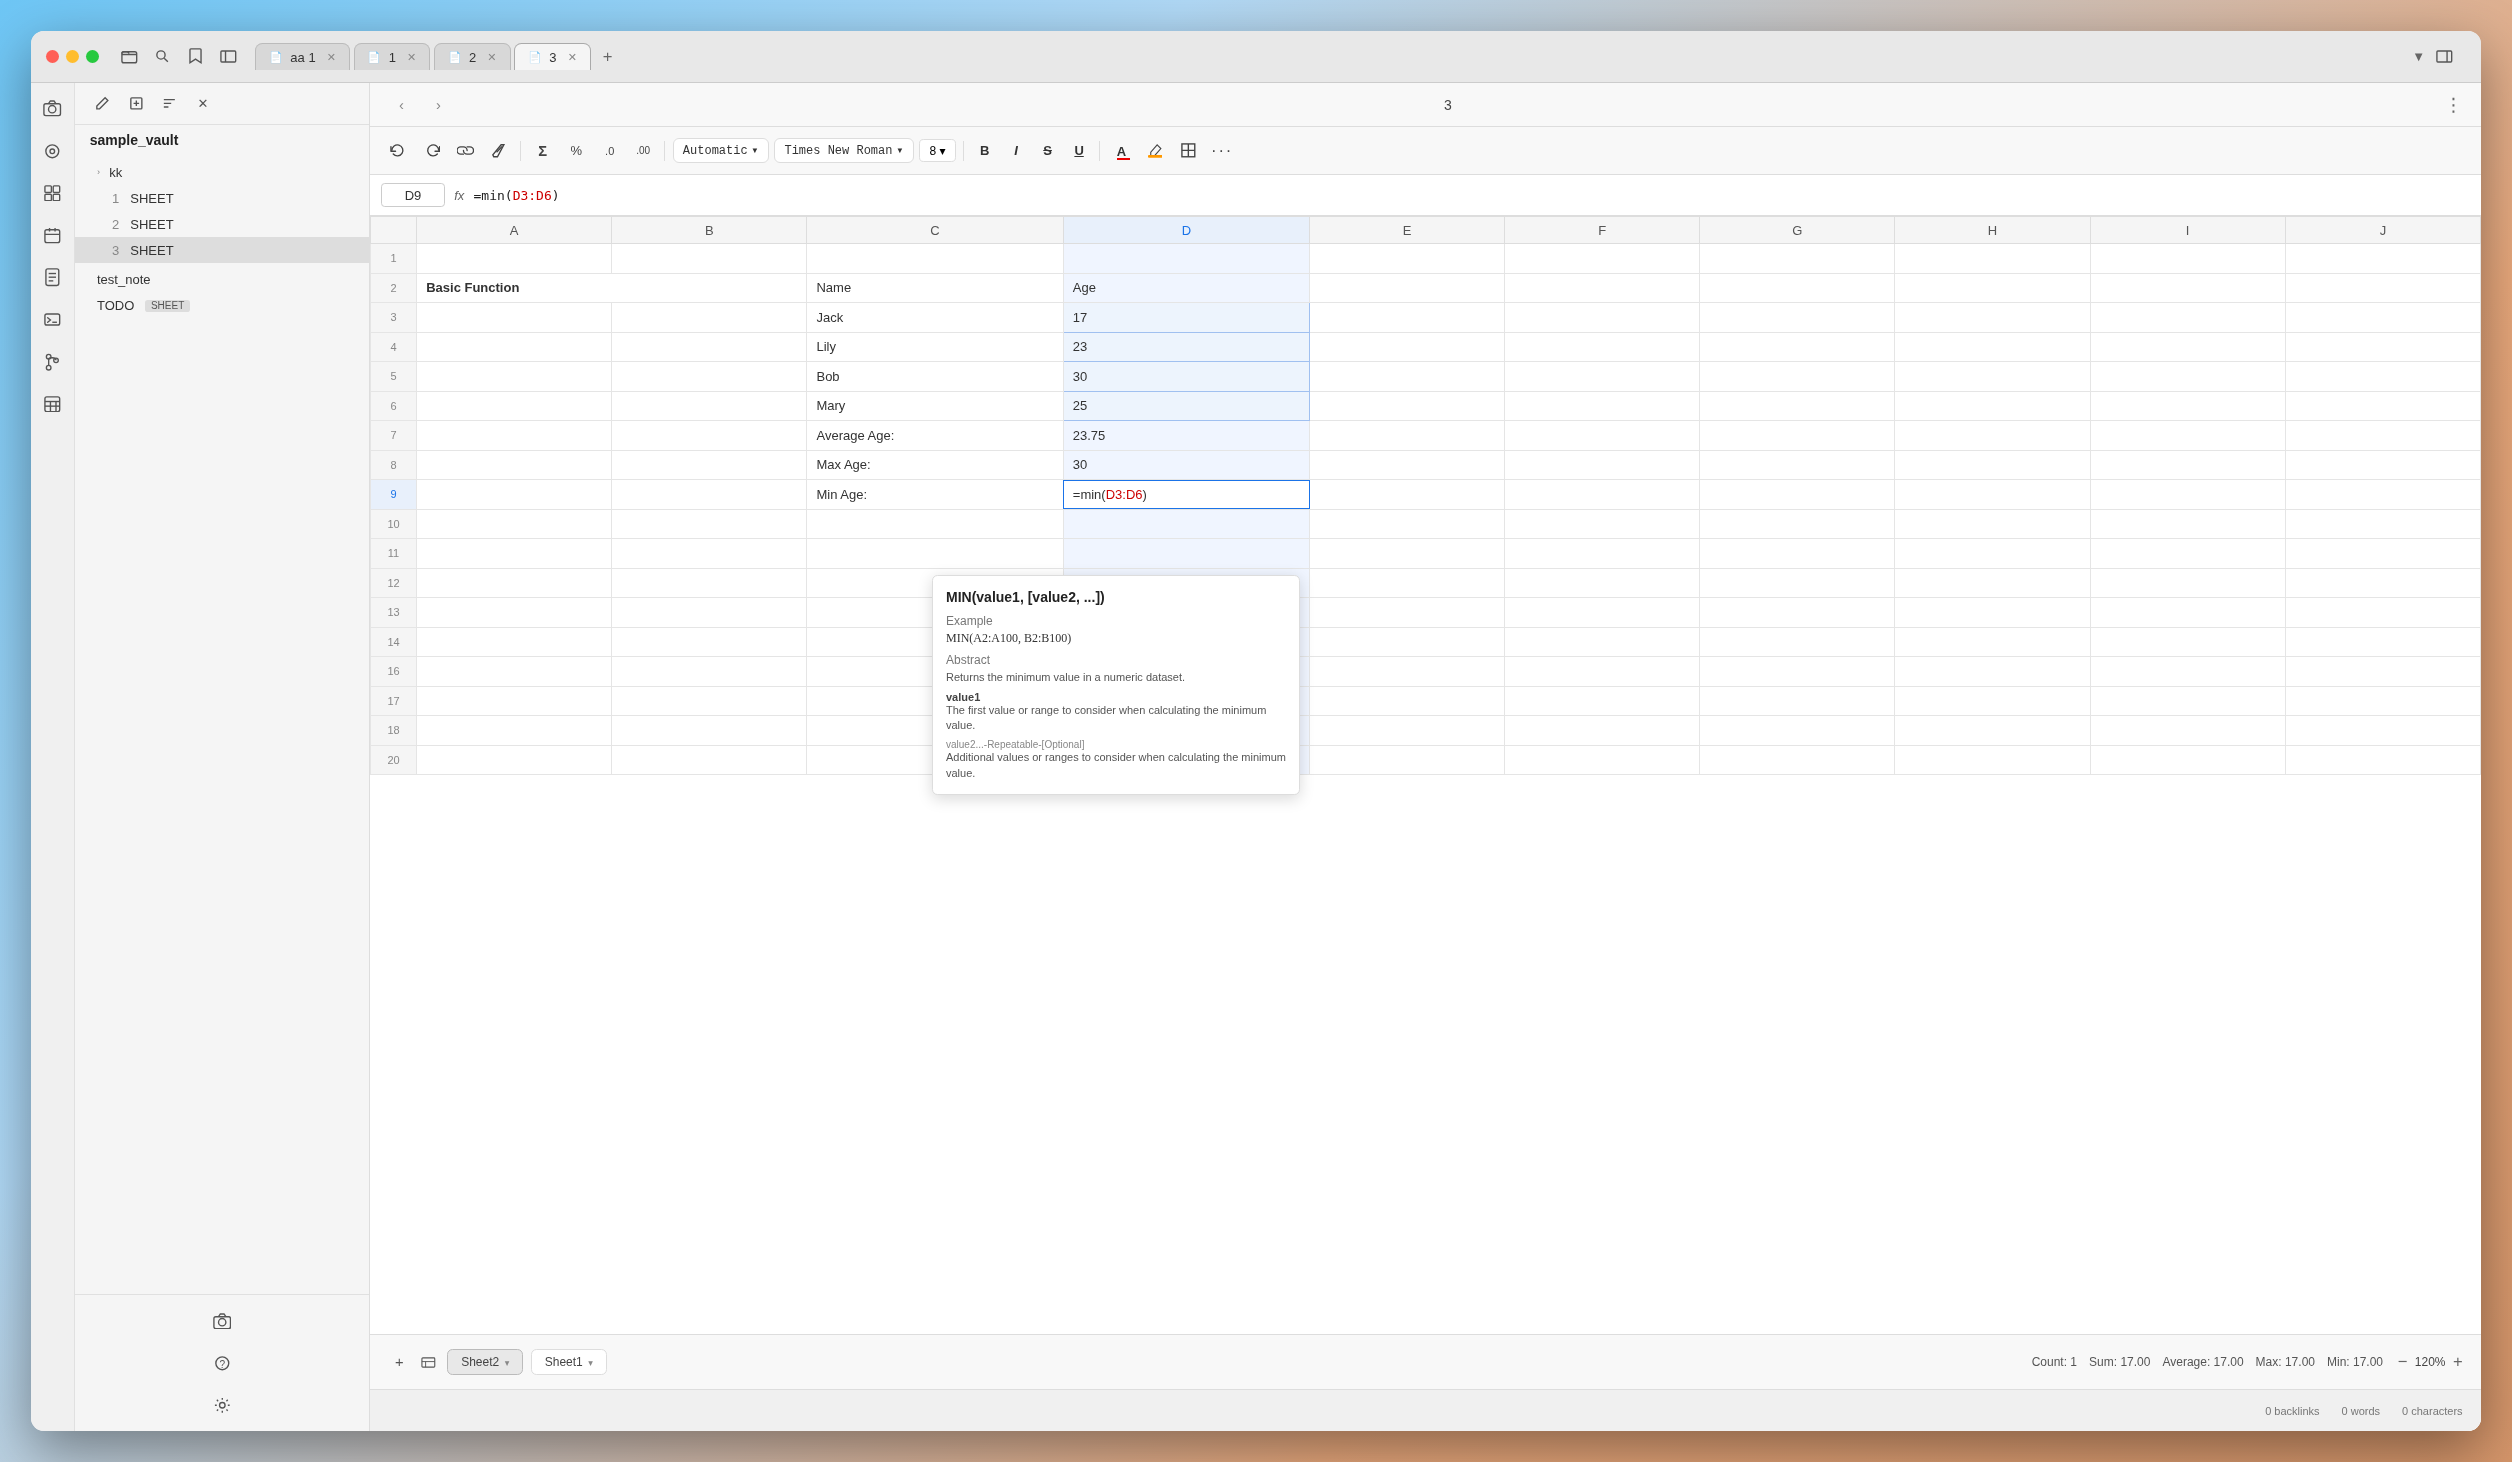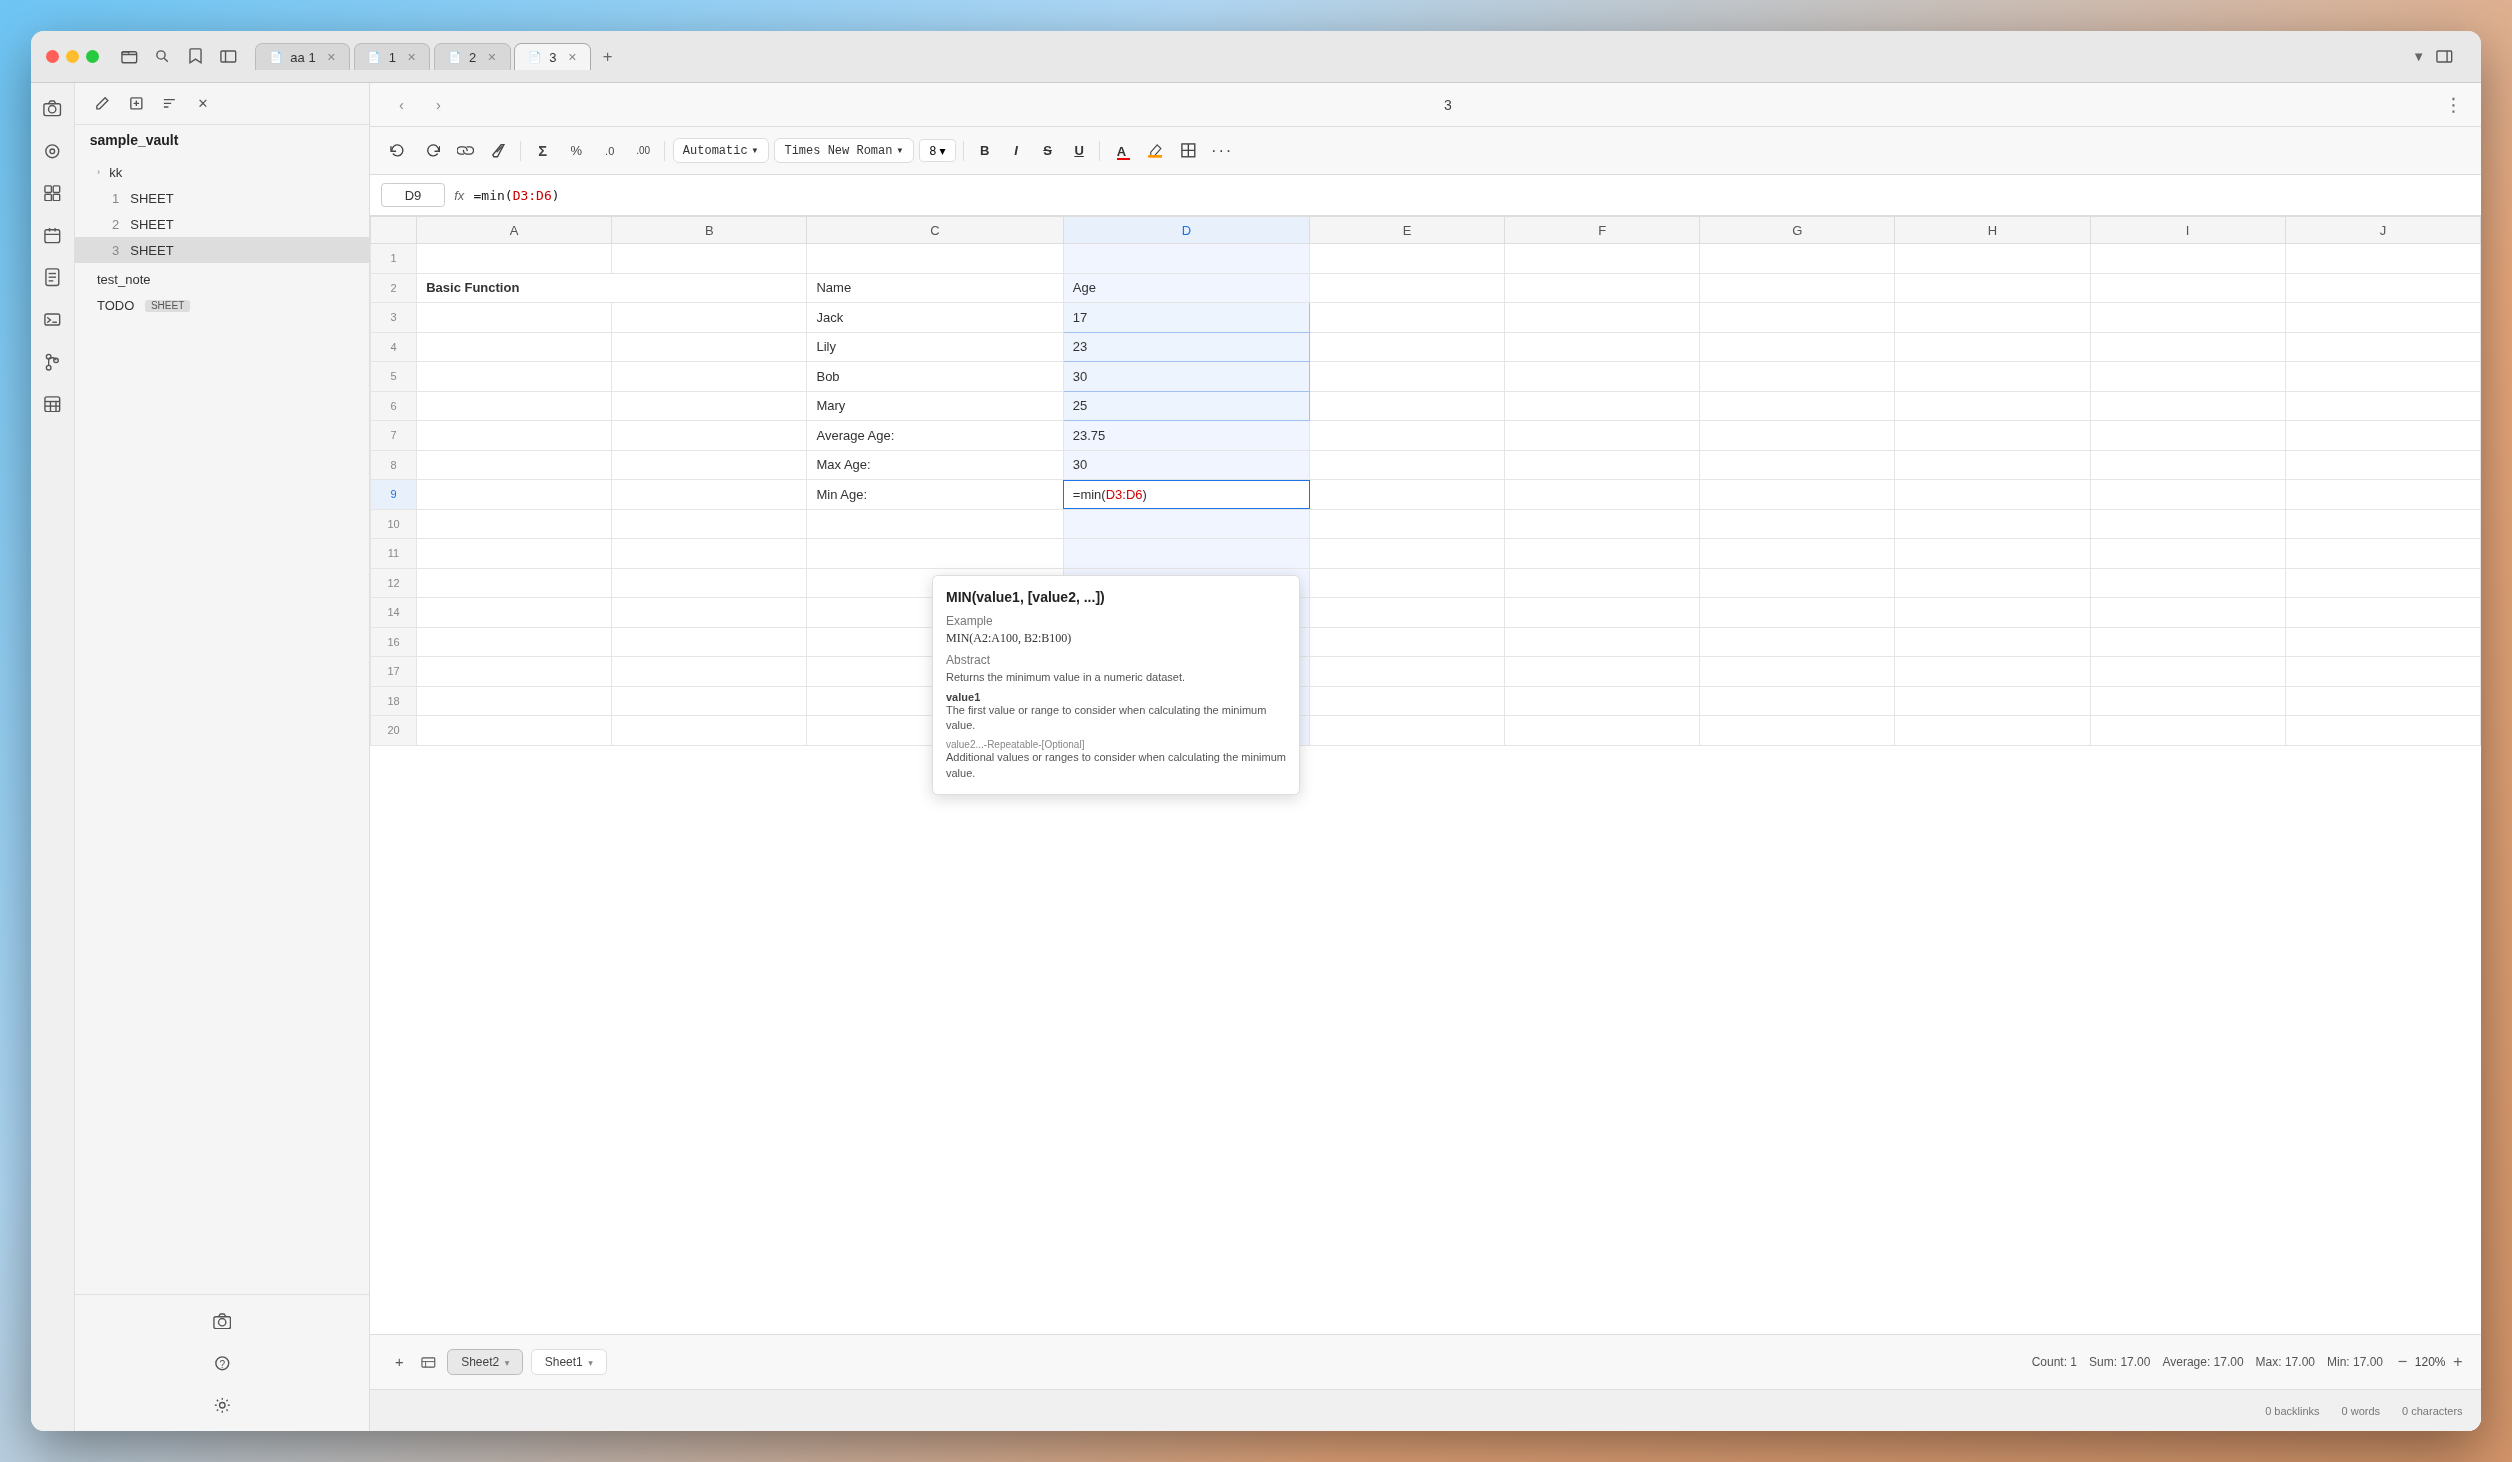--- a/index.html
+++ b/index.html
@@ -1047,20 +1047,33 @@
                 <td class="col-d-cell"></td>
                 <td></td>
                 <td></td>
                 <td></td>
                 <td></td>
                 <td></td>
                 <td></td>
               </tr>
             <tr>
                 <td class="row-num">12</td>
+                <td></td>
+                <td></td>
+                <td></td>
+                <td class="col-d-cell"></td>
+                <td></td>
+                <td></td>
+                <td></td>
+                <td></td>
+                <td></td>
+                <td></td>
+              </tr>
+            <tr>
+                <td class="row-num">13</td>
                 <td></td>
                 <td></td>
                 <td></td>
                 <td class="col-d-cell"></td>
                 <td></td>
                 <td></td>
                 <td></td>
                 <td></td>
                 <td></td>
                 <td></td>

